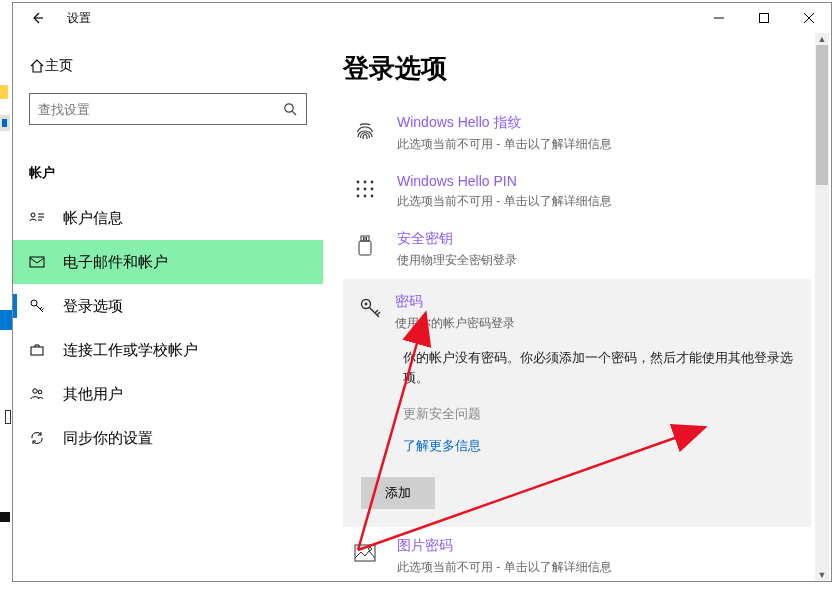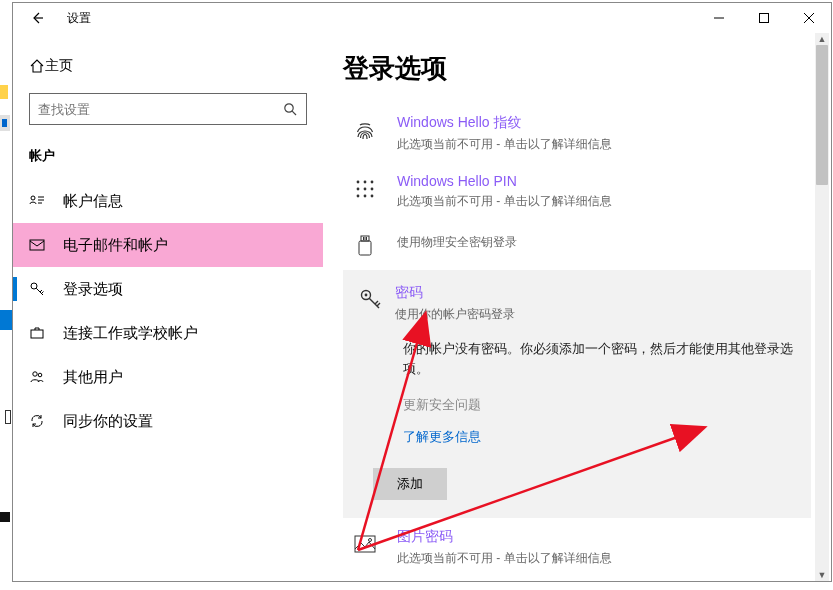--- a/index.html
+++ b/index.html
@@ -9,45 +9,45 @@
   .back-btn { width: 32px; height: 30px; display: flex; align-items: center; justify-content: center; font-size: 14px; cursor: pointer; }
   .title { margin-left: 14px; font-size: 12px; }
   .title-spacer { flex: 1; }
   .win-controls { display: flex; }
   .win-btn { width: 45px; height: 30px; display: flex; align-items: center; justify-content: center; cursor: pointer; }
   .win-btn svg { width: 10px; height: 10px; }
   .body { flex: 1; display: flex; overflow: hidden; }
   .sidebar { width: 310px; padding: 16px 0 0 0; position: relative; }
   .home-row { display: flex; align-items: center; padding: 8px 16px; font-size: 14px; cursor: pointer; }
   .home-row .icon-slot { width: 16px; display:flex; justify-content:center; }
-  .search-wrap { margin: 10px 16px 0 16px; }
+  .search-wrap { margin: 10px 16px 17px 16px; }
   .search-box { height: 32px; border: 1px solid #666; display: flex; align-items: center; padding: 0 8px; }
   .search-box input { border: none; outline: none; flex: 1; font-size: 13px; background: transparent; }
   .search-box .sicon { width:16px; display:flex; justify-content:center; }
   .section-title { font-size: 13px; font-weight: 600; padding: 22px 16px 8px 16px; }
   .nav { margin-top: 6px; }
   .nav-item { height: 44px; display: flex; align-items: center; gap: 18px; padding: 0 16px 0 16px; font-size: 15px; cursor: pointer; position: relative; }
   .nav-item .icon-slot { width: 16px; display:flex; justify-content:center; }
-  .nav-item.selected { background: #f9a8d4; }
+  .nav-item.selected { background: #86efac; }
   .nav-item.active::before { content:""; position:absolute; left:0; top:10px; bottom:10px; width:4px; background:#0078d4; }
   .content { flex:1; padding: 18px 0 0 0; position: relative; overflow: hidden; }
   .content-inner { padding: 0 20px 20px 20px; }
   h1.page-title { font-size: 26px; font-weight: 600; margin-bottom: 18px; }
   .option-list { display:flex; flex-direction:column; }
   .option { display:flex; gap: 18px; padding: 10px 8px; align-items:flex-start; }
   .option .opt-icon { width: 28px; min-width:28px; height: 28px; display:flex; align-items:center; justify-content:center; margin-top:2px; }
   .option .opt-text .opt-title { font-size: 14px; color:#8b5cf6; }
   .option .opt-text .opt-desc { font-size: 12px; color:#666; margin-top:4px; }
   .option.expanded { background:#f2f2f2; flex-direction:column; gap:8px; padding: 14px 14px 18px 14px; }
   .option.expanded .head { display:flex; gap:10px; align-items:flex-start;justify-content:center; }
   .option.expanded .body-text { font-size:13px; color:#222; margin: 8px 0 4px 46px; line-height:1.5; }
   .option.expanded .sub-link { font-size:13px; margin: 6px 0 0 46px; text-align: right; }
   .sub-link.disabled { color:#888; }
   .sub-link.link { color:#0066cc; cursor:pointer; }
-  .add-row { display:flex; justify-content:flex-end; margin: 14px 2px 0 16px; border-radius: 15px; }
+  .add-row { display:flex; justify-content:flex-end; margin: 14px 2px 0 4px; border-radius: 15px; }
   .add-btn { background:#cfcfcf; border:none; padding: 7px 24px; font-size:13px; cursor:pointer; }
   .scrollbar { position:absolute; right:2px; top:0; bottom:0; width:14px; background:#f0f0f0; }
   .scroll-thumb { position:absolute; left:1px; right:1px; top:12px; height:140px; background:#c2c2c2; border-radius:1px; }
   .scroll-arrow { position:absolute; left:0; right:0; height:12px; display:flex; align-items:center; justify-content:center; color:#606060; font-size:9px; }
   .scroll-arrow.up { top:0; } .scroll-arrow.down { bottom:0; }
   
   .anno { position:absolute; pointer-events:none; }
   
   .edge-left { position:absolute; left:0; top:0; width:12px; height:590px; background:#fff; }
   .edge-a { position:absolute; left:0; top:85px; width:8px; height:14px; background:#ffd24a; }
@@ -224,20 +224,21 @@
           <div class="option">
             <div class="opt-icon">
               <svg width="26" height="26" viewBox="0 0 26 26">
                   <rect x="9" y="3" width="8" height="5" stroke="#333" fill="none"></rect>
                   <rect x="7" y="8" width="12" height="14" rx="1.5" stroke="#333" fill="none"></rect>
                   <rect x="11" y="4" width="1.5" height="3" fill="#333"></rect>
                   <rect x="13.5" y="4" width="1.5" height="3" fill="#333"></rect>
                 </svg>
             </div>
             <div class="opt-text">
+              <div class="opt-title">安全密钥</div>
               <div class="opt-desc">使用物理安全密钥登录</div>
             </div>
           </div>
 
           <div class="option expanded">
             <div class="head">
               <div class="opt-icon">
                 <svg width="26" height="26" viewBox="0 0 26 26">
                     <circle cx="8" cy="8" r="4.5" stroke="#333" fill="none" stroke-width="1.4"></circle>
                     <circle cx="8" cy="8" r="1.4" fill="#333"></circle>

